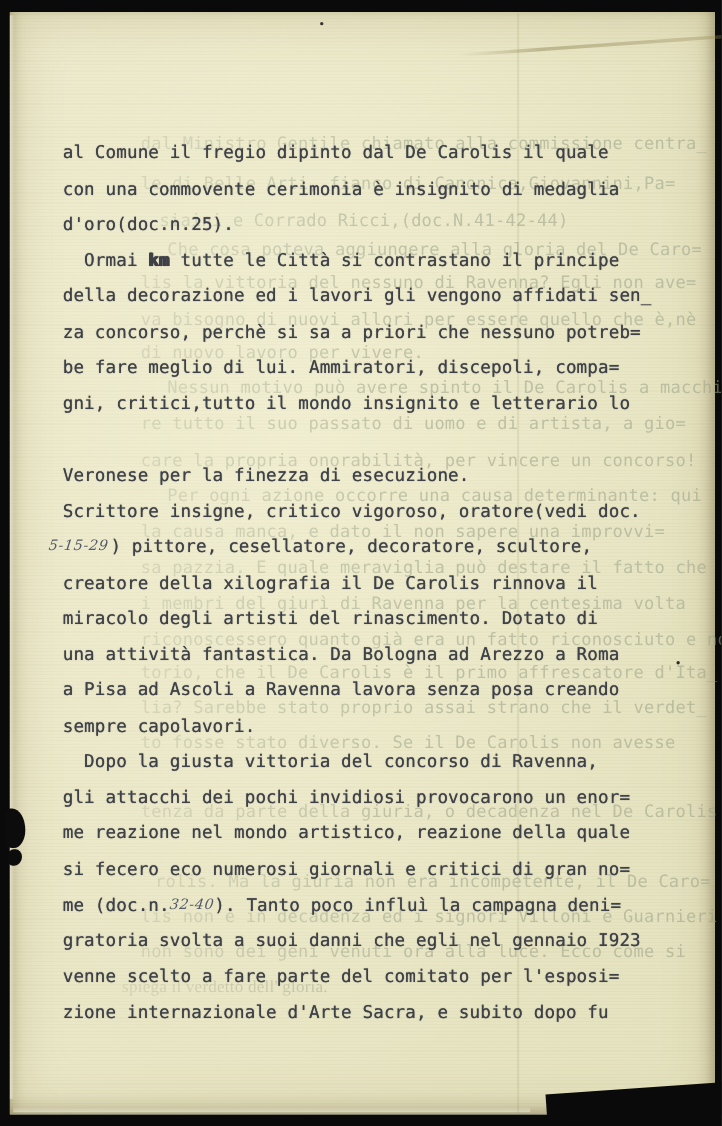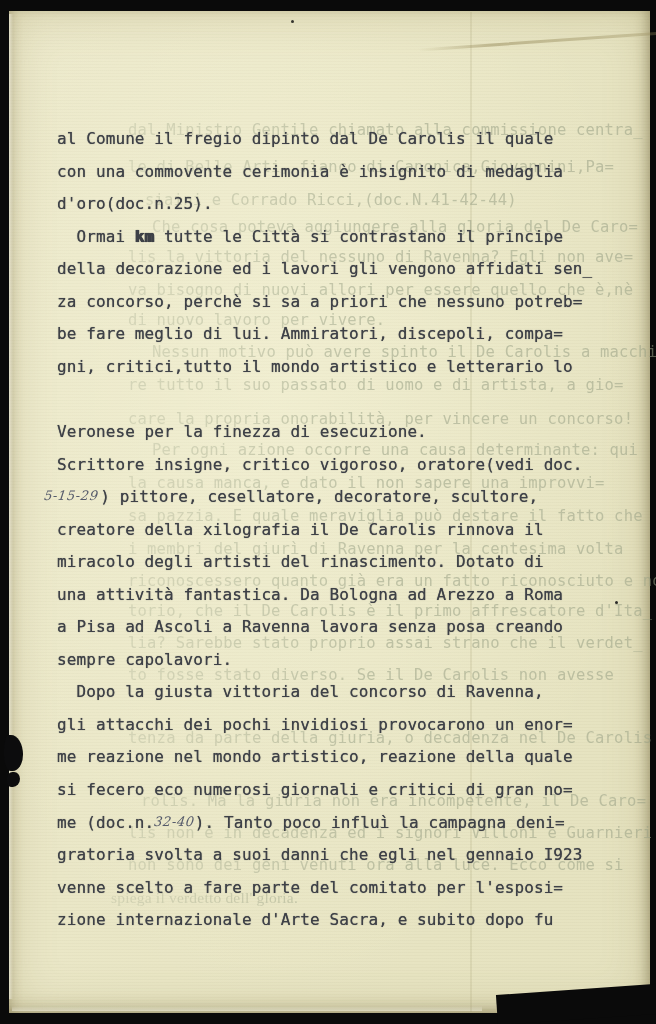--- a/index.html
+++ b/index.html
@@ -111,21 +111,21 @@
       <div class="ghost-line" style="left: 111px; top: 890px; font-family: Liberation Serif, serif;">spiega il verdetto dell' gloria.</div>
     </div>
   <div class="typed-layer">
       <div class="typed-line" style="top: 131px;"><span>al Comune il fregio dipinto dal De Carolis il quale</span></div>
       <div class="typed-line" style="top: 163.55px;"><span>con una commovente cerimonia è insignito di medaglia</span></div>
       <div class="typed-line" style="top: 196.1px;"><span>d'oro(doc.n.25).</span></div>
       <div class="typed-line" style="top: 228.65px;"><span>  Ormai </span><span class="overstrike">km</span><span> tutte le Città si contrastano il principe</span></div>
       <div class="typed-line" style="top: 261.2px;"><span>della decorazione ed i lavori gli vengono affidati sen_</span></div>
       <div class="typed-line" style="top: 293.75px;"><span>za concorso, perchè si sa a priori che nessuno potreb=</span></div>
       <div class="typed-line" style="top: 326.3px;"><span>be fare meglio di lui. Ammiratori, discepoli, compa=</span></div>
-      <div class="typed-line" style="top: 358.85px;"><span>gni, critici,tutto il mondo artistico e letterario lo</span></div>
+      <div class="typed-line" style="top: 358.85px;"><span>gni, critici,tutto il mondo insignito e letterario lo</span></div>
       <div class="typed-line" style="top: 423.95px;"><span>Veronese per la finezza di esecuzione.</span></div>
       <div class="typed-line" style="top: 456.5px;"><span>Scrittore insigne, critico vigoroso, oratore(vedi doc.</span></div>
       <div class="typed-line" style="top: 489.05px;"><span class="handwritten">5-15-29</span><span>) pittore, cesellatore, decoratore, scultore,</span></div>
       <div class="typed-line" style="top: 521.6px;"><span>creatore della xilografia il De Carolis rinnova il</span></div>
       <div class="typed-line" style="top: 554.15px;"><span>miracolo degli artisti del rinascimento. Dotato di</span></div>
       <div class="typed-line" style="top: 586.7px;"><span>una attività fantastica. Da Bologna ad Arezzo a Roma</span></div>
       <div class="typed-line" style="top: 619.25px;"><span>a Pisa ad Ascoli a Ravenna lavora senza posa creando</span></div>
       <div class="typed-line" style="top: 651.8px;"><span>sempre capolavori.</span></div>
       <div class="typed-line" style="top: 684.35px;"><span>  Dopo la giusta vittoria del concorso di Ravenna,</span></div>
       <div class="typed-line" style="top: 749.45px;"><span>me reazione nel mondo artistico, reazione della quale</span></div>

